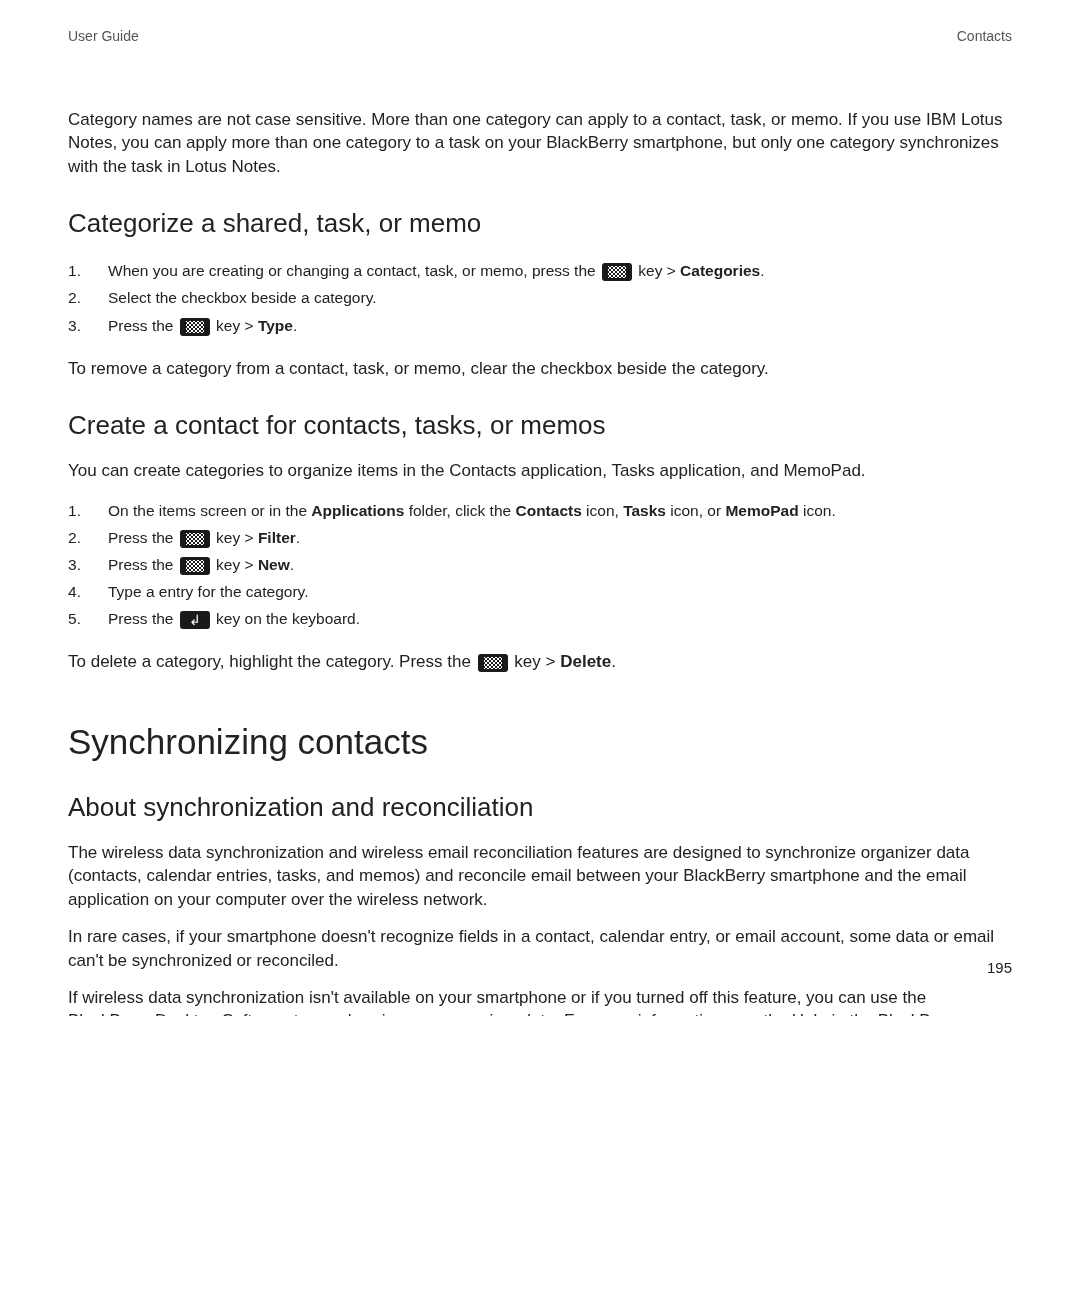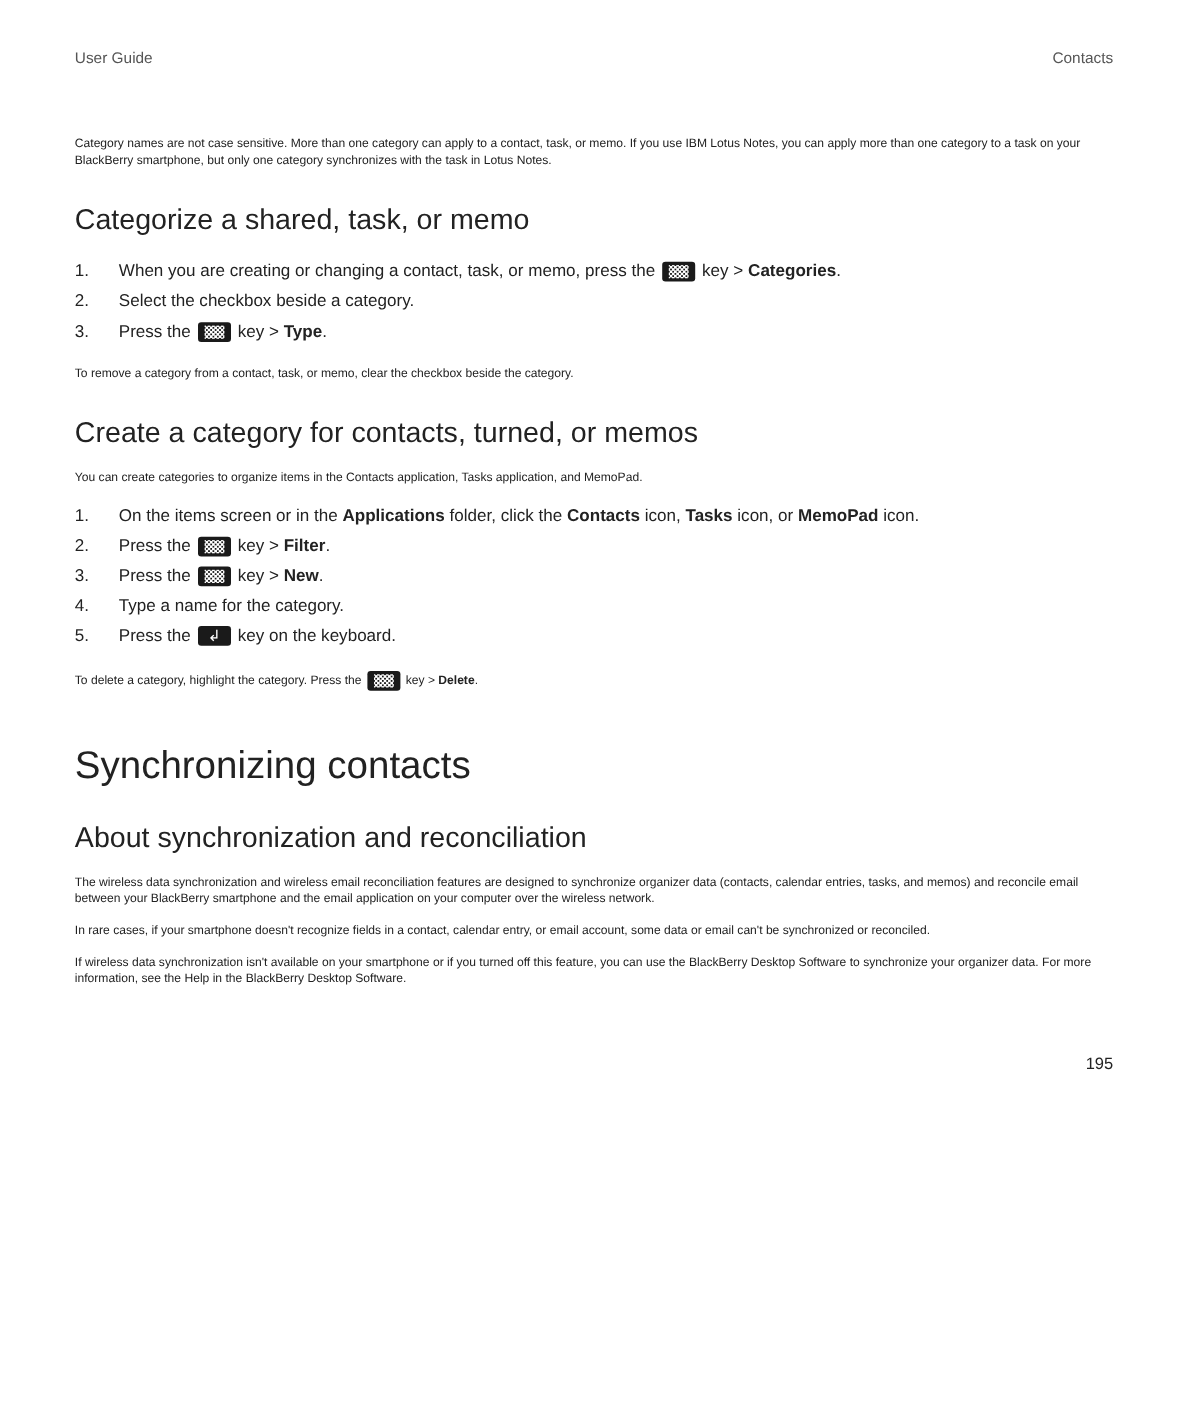--- a/index.html
+++ b/index.html
@@ -7,31 +7,31 @@
     padding: 0;
     background: #fff;
     font-family: Arial, Helvetica, sans-serif;
     color: #222;
   }
   .page {
     width: 1080px;
     height: 1016px;
     position: relative;
     box-sizing: border-box;
-    padding: 44px 68px 0 68px;
+    padding: 28px 68px 0 68px;
   }
   .header-row {
     display: flex;
     justify-content: space-between;
     font-size: 14px;
     color: #555;
     margin-bottom: 64px;
   }
   p {
-    font-size: 11px;
+    font-size: 17px;
     line-height: 1.38;
     margin: 0 0 14px 0;
   }
   h1 {
     font-size: 35px;
     font-weight: 400;
     margin: 48px 0 20px 0;
   }
   h2 {
     font-size: 26px;
@@ -122,37 +122,37 @@
     </li>
     <li>Select the checkbox beside a category.</li>
     <li>
       <span>Press the </span>
       <span class="bb-icon"></span>
       <span> key &gt; </span><span class="bold">Type</span><span>.</span>
     </li>
   </ol>
   <p>To remove a category from a contact, task, or memo, clear the checkbox beside the category.</p>
 
-  <h2>Create a category for contacts, turned, or memos</h2>
+  <h2>Create a contact for contacts, tasks, or memos</h2>
   <p>You can create categories to organize items in the Contacts application, Tasks application, and MemoPad.</p>
   <ol>
     <li>
       <span>On the items screen or in the </span><span class="bold">Applications</span><span> folder, click the </span><span class="bold">Contacts</span><span> icon, </span><span class="bold">Tasks</span><span> icon, or </span><span class="bold">MemoPad</span><span> icon.</span>
     </li>
     <li>
       <span>Press the </span>
       <span class="bb-icon"></span>
       <span> key &gt; </span><span class="bold">Filter</span><span>.</span>
     </li>
     <li>
       <span>Press the </span>
       <span class="bb-icon"></span>
       <span> key &gt; </span><span class="bold">New</span><span>.</span>
     </li>
-    <li>Type a name for the category.</li>
+    <li>Type a entry for the category.</li>
     <li>
       <span>Press the </span>
       <span class="enter-icon">↲</span>
       <span> key on the keyboard.</span>
     </li>
   </ol>
   <p>
     <span>To delete a category, highlight the category. Press the </span>
     <span class="bb-icon"></span>
     <span> key &gt; </span><span class="bold">Delete</span><span>.</span>

